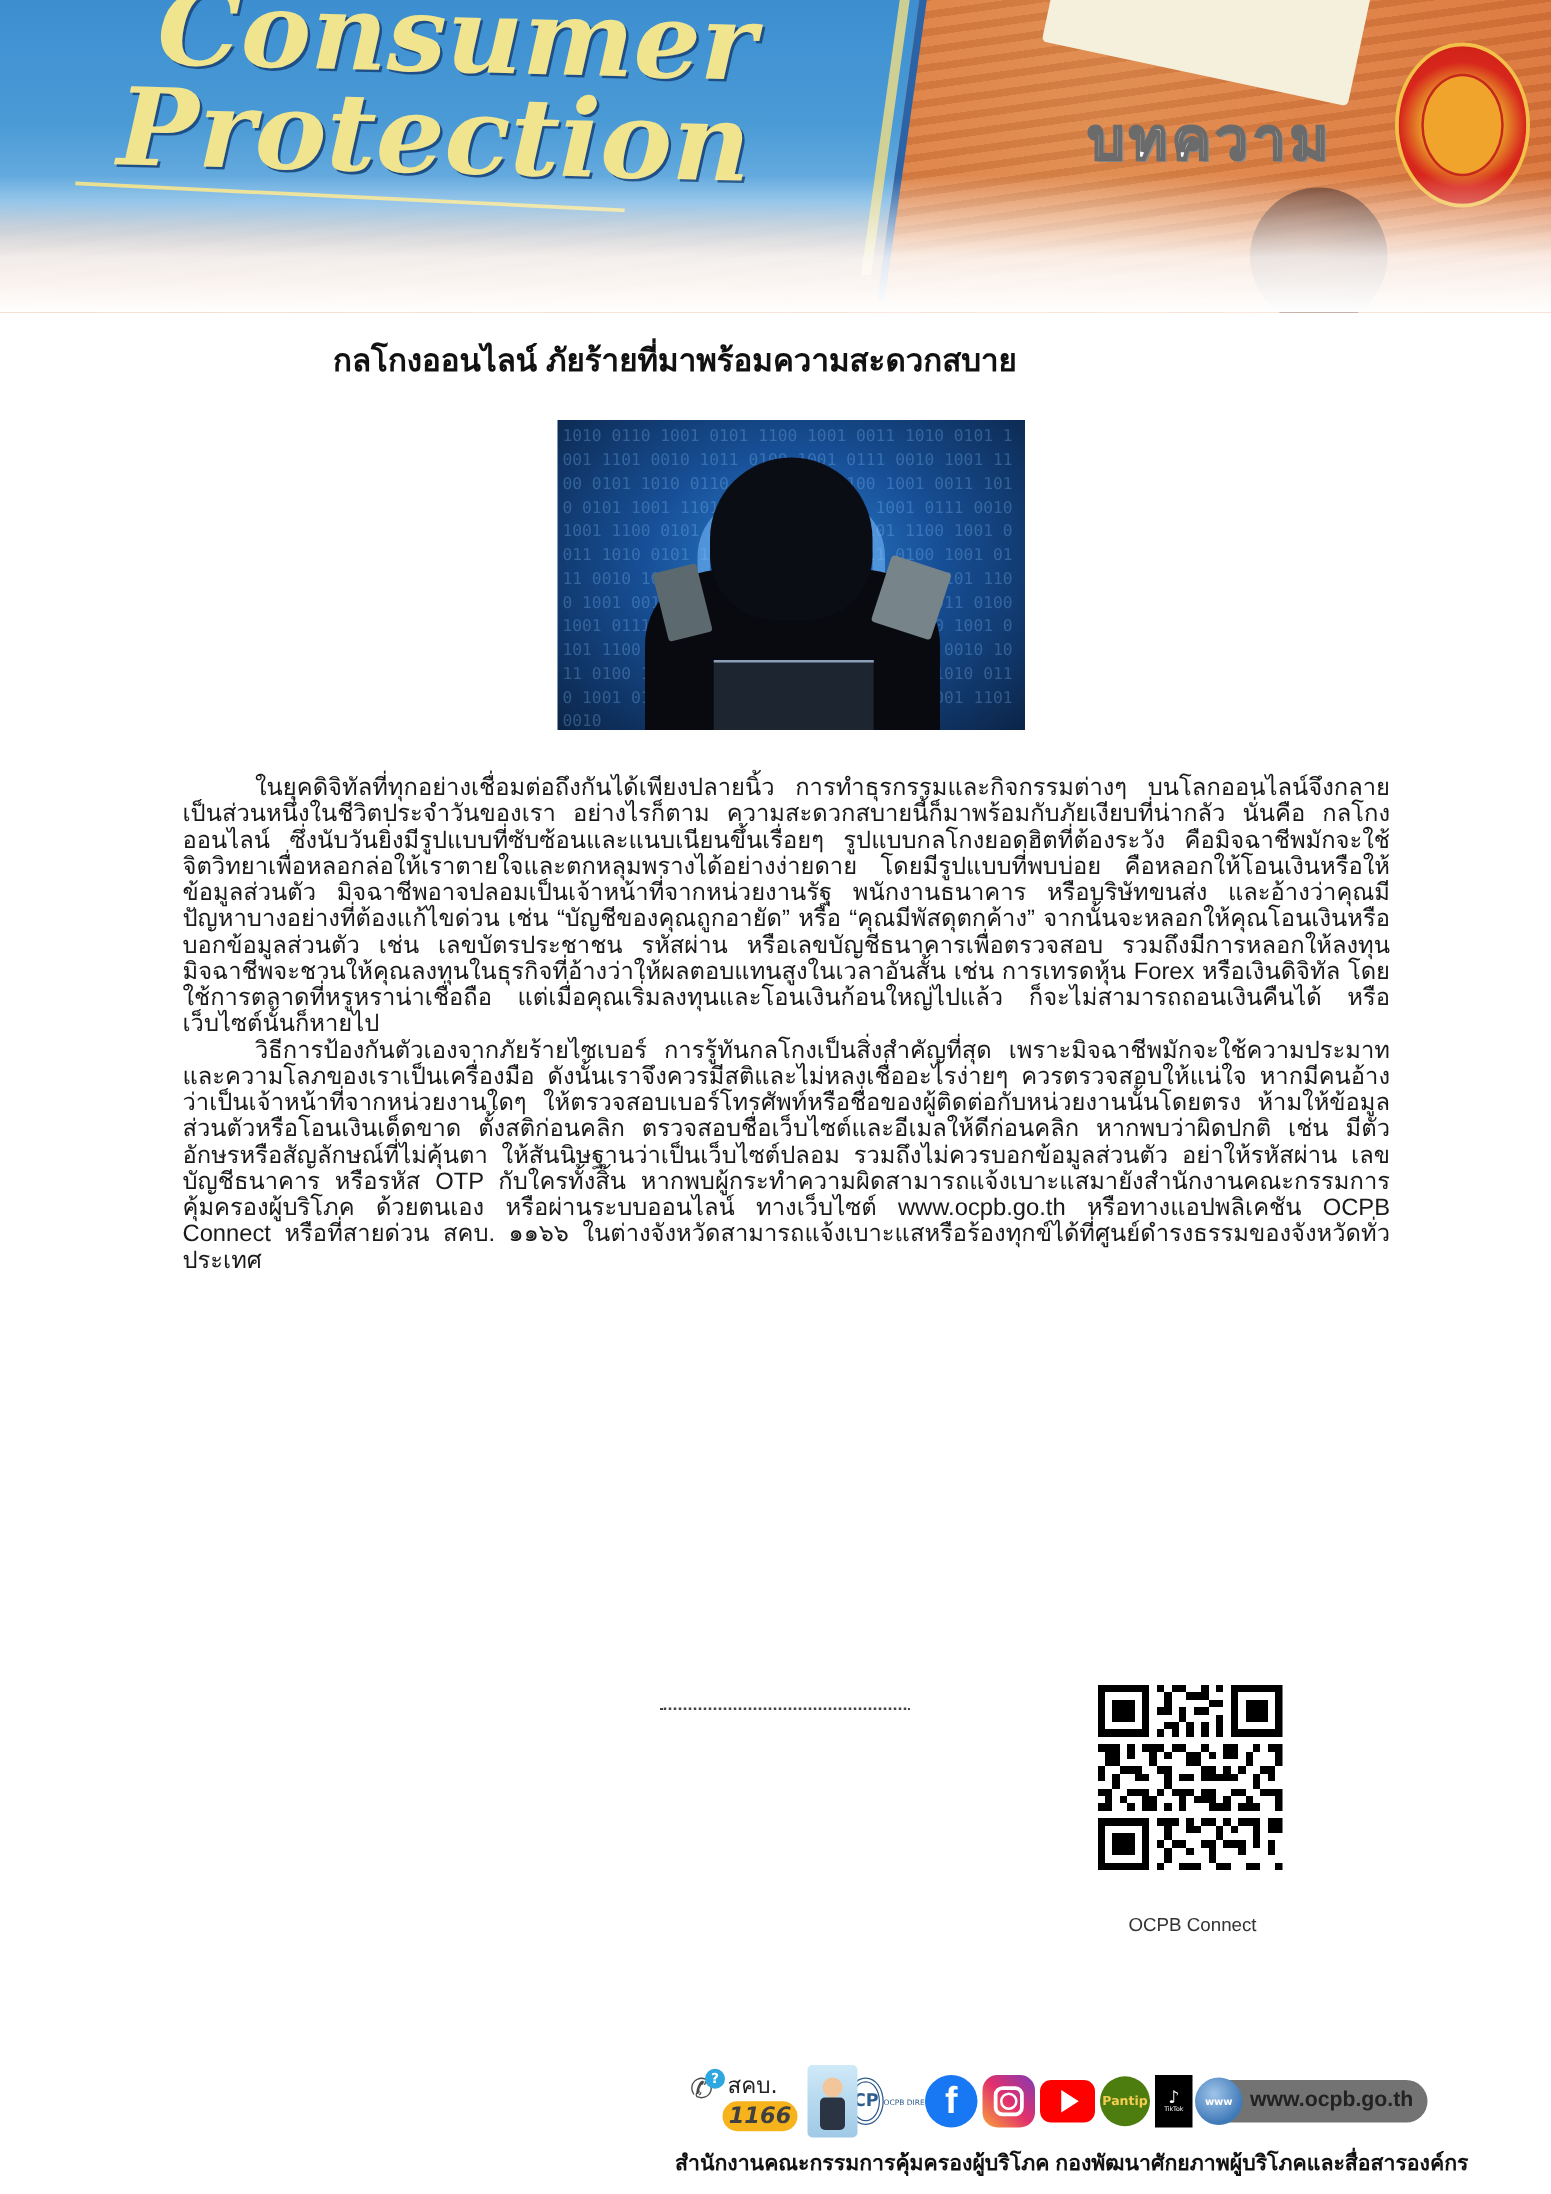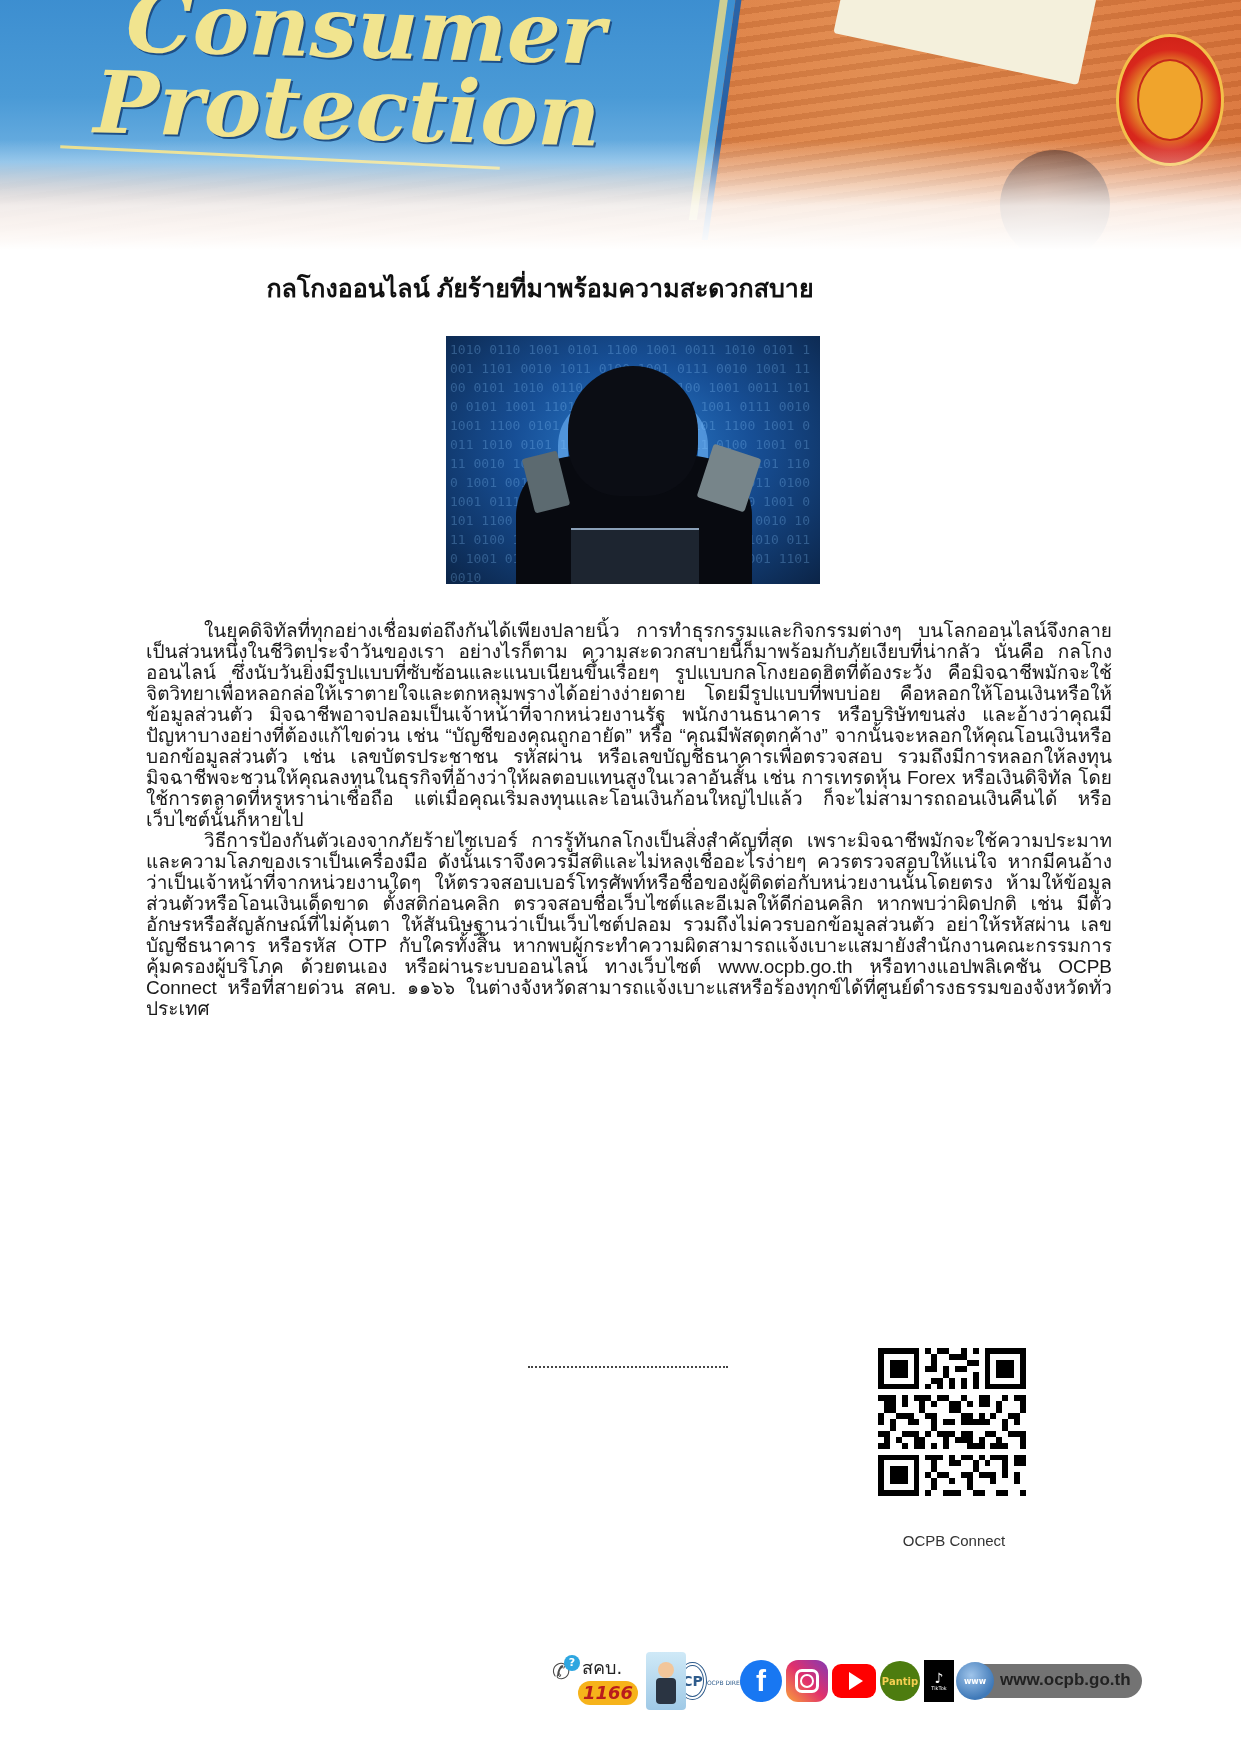--- a/index.html
+++ b/index.html
@@ -72,21 +72,21 @@
   .qr-caption { margin-top:32px; text-align:center; font-size:15px; color:#333; font-family:"Liberation Sans", sans-serif; }
 
   
   .footer { position:absolute; left:540px; top:1650px; width:700px; height:100px; }
   .footer .icons { position:absolute; left:10px; top:0; height:62px; display:flex; align-items:center; gap:4px; }
   .fi { display:flex; align-items:center; justify-content:center; flex-shrink:0; }
   .fi-hotline { width:92px; height:56px; position:relative; }
   .fi-hotline .ph { position:absolute; left:2px; top:6px; font-size:22px; color:#4a4a4a; }
   .fi-hotline .q { position:absolute; left:14px; top:2px; width:16px; height:16px; border-radius:50%; background:#2ea6e0; color:#fff; font-size:11px; text-align:center; line-height:16px; font-weight:bold; }
   .fi-hotline .t1 { position:absolute; left:32px; top:0px; font-size:18px; font-weight:normal; color:#222; }
-  .fi-hotline .t2 { position:absolute; left:28px; top:28px; width:60px; height:24px; border-radius:12px; background:#f6b31b; color:#b91c1c;
+  .fi-hotline .t2 { position:absolute; left:28px; top:28px; width:60px; height:24px; border-radius:12px; background:#f6b31b; color:#404040;
      font-size:18px; font-weight:bold; font-style:italic; text-align:center; line-height:24px; }
   .fi-mascot { width:40px; height:58px; background:linear-gradient(180deg,#cfe9f7,#9fc9e6); border-radius:4px; position:relative; }
   .fi-mascot .head { position:absolute; left:12px; top:10px; width:16px; height:16px; border-radius:50%; background:#f2c69a; }
   .fi-mascot .torso { position:absolute; left:10px; top:26px; width:20px; height:26px; background:#2a3442; border-radius:4px; }
   .fi-direct { width:46px; height:58px; flex-direction:row; }
   .fi-direct .ring { width:38px; height:38px; border-radius:50%; border:4px double #2f5c8c; box-sizing:border-box;
      color:#2f5c8c; font-size:14px; font-weight:bold; display:flex; align-items:center; justify-content:center; }
   .fi-direct .lbl { font-size:6px; color:#2f5c8c; margin-top:3px; white-space:nowrap; }
   .fi-fb { width:42px; height:42px; border-radius:50%; background:#1877f2; color:#fff; font-size:30px; font-weight:bold; font-family:"Liberation Sans", sans-serif; }
   .fi-ig { width:42px; height:42px; border-radius:12px; background:linear-gradient(45deg,#f9a13a,#e1306c 50%,#833ab4); position:relative; }
@@ -111,20 +111,21 @@
   <div class="wood"></div>
   <div class="paper"></div>
   <div class="gavel"></div>
   <div class="book"></div>
   <div class="book-edge"></div>
   <div class="title-en">
     <span class="l1">Consumer</span>
     <span class="l2">Protection</span>
   </div>
   <div class="underline"></div>
+  <div class="section-tag">บทความ</div>
   <div class="seal" title="Office of the Consumer Protection Board">
     <div class="inner"></div>
   </div>
   <div class="fade"></div>
 </div>
 
 <h1 class="article-title" style="margin:0;">กลโกงออนไลน์ ภัยร้ายที่มาพร้อมความสะดวกสบาย</h1>
 
 <div class="hero" title="hooded-scammer-with-cash-and-laptop">
   <div class="code">1010 0110 1001 0101 1100 1001 0011 1010 0101 1001 1101 0010 1011 0100 1001 0111 0010 1001 1100 0101 1010 0110 1001 0101 1100 1001 0011 1010 0101 1001 1101 0010 1011 0100 1001 0111 0010 1001 1100 0101 1010 0110 1001 0101 1100 1001 0011 1010 0101 1001 1101 0010 1011 0100 1001 0111 0010 1001 1100 0101 1010 0110 1001 0101 1100 1001 0011 1010 0101 1001 1101 0010 1011 0100 1001 0111 0010 1001 1100 0101 1010 0110 1001 0101 1100 1001 0011 1010 0101 1001 1101 0010 1011 0100 1001 0111 0010 1001 1100 0101 1010 0110 1001 0101 1100 1001 0011 1010 0101 1001 1101 0010</div>
@@ -196,13 +197,14 @@
     </div>
     <div class="fi fi-tiktok">
       <span class="note">♪</span>
       <span>TikTok</span>
     </div>
     <div class="fi-web">
       <div class="globe">www</div>
       <span class="url">www.ocpb.go.th</span>
     </div>
   </div>
+  <div class="org">สำนักงานคณะกรรมการคุ้มครองผู้บริโภค กองพัฒนาศักยภาพผู้บริโภคและสื่อสารองค์กร</div>
 </div>
 
 </body></html>

